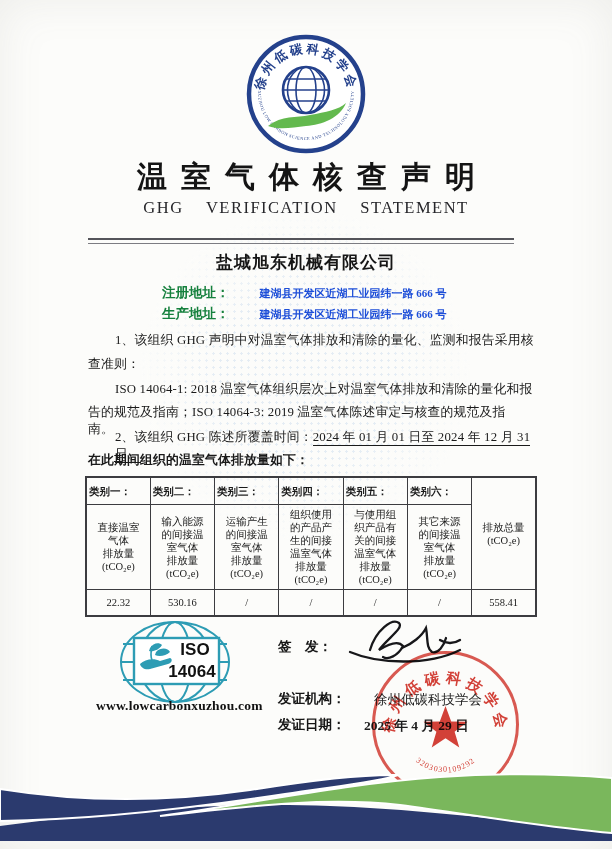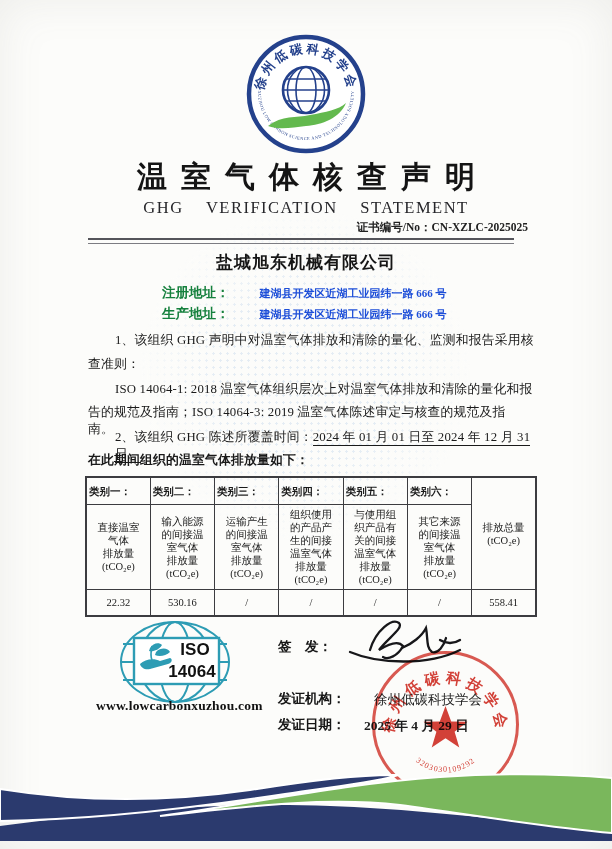--- a/index.html
+++ b/index.html
@@ -95,23 +95,20 @@
           <line x1="39" y1="45" x2="81" y2="45"></line>
           <line x1="39" y1="67" x2="81" y2="67"></line>
         </g>
       </g>
       <path d="M 22,92 C 36,81 50,84 64,81 C 80,78 92,76 100,69 C 94,84 76,91 60,92 C 46,94 32,96 22,92 Z" fill="#63b94e"></path>
     </svg>
   </div>
 
   <div class="abs title-en">GHG VERIFICATION STATEMENT</div>
   <div class="abs title-cn">温室气体核查声明</div>
-  <div class="abs cert-line">
-    <span>证书编号/No：</span><span>CN-XZLC-2025025</span>
-  </div>
   <div class="abs dbl-rule"></div>
 
   <div class="abs company">盐城旭东机械有限公司</div>
   <div class="abs" style="left:162px;top:283px;">
     <span class="addr-label">注册地址：</span>
     <span class="addr-value" style="margin-left:26px;">建湖县开发区近湖工业园纬一路 666 号</span>
   </div>
   <div class="abs" style="left:162px;top:304px;">
     <span class="addr-label">生产地址：</span>
     <span class="addr-value" style="margin-left:26px;">建湖县开发区近湖工业园纬一路 666 号</span>

